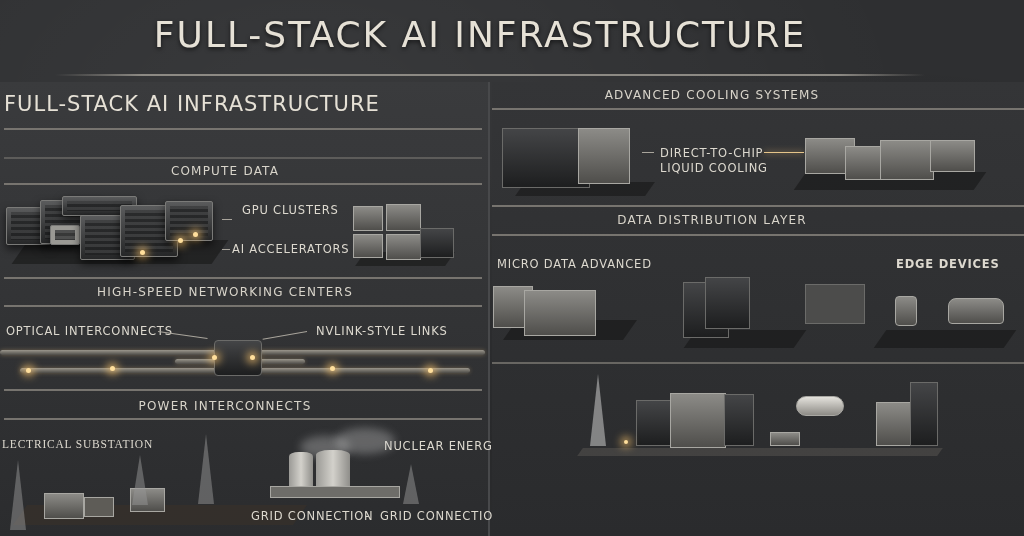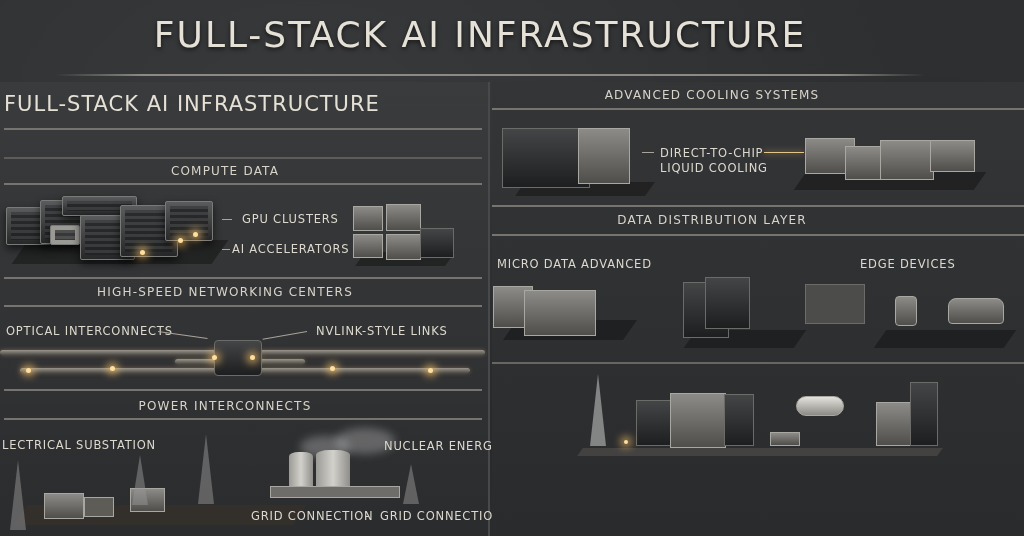--- a/index.html
+++ b/index.html
@@ -82,21 +82,21 @@
   <div class="rack" style="left:62px;top:196px;width:75px;height:20px;"></div>
   <div class="rack" style="left:50px;top:225px;width:30px;height:20px;background:#9a9994;"></div>
   <div class="rack" style="left:80px;top:215px;width:55px;height:45px;"></div>
   <div class="rack" style="left:120px;top:205px;width:58px;height:52px;"></div>
   <div class="rack" style="left:165px;top:201px;width:48px;height:40px;"></div>
   <div class="glow" style="left:140px;top:250px;"></div>
   <div class="glow" style="left:178px;top:238px;"></div>
   <div class="glow" style="left:193px;top:232px;"></div>
 </div>
 <div class="leader" style="left:222px;top:219px;width:10px;"></div>
-<div class="callout" style="left:242px;top:212px;text-align:center;">GPU CLUSTERS</div>
+<div class="callout" style="left:242px;top:203px;text-align:center;">GPU CLUSTERS</div>
 <div class="leader" style="left:222px;top:249px;width:8px;"></div>
 <div class="callout" style="left:232px;top:242px;">AI ACCELERATORS</div>
 <div class="illus">
   <div class="floor" style="left:360px;top:252px;width:90px;height:14px;"></div>
   <div class="box" style="left:353px;top:206px;width:30px;height:25px;"></div>
   <div class="box" style="left:386px;top:204px;width:35px;height:27px;"></div>
   <div class="box" style="left:353px;top:234px;width:30px;height:24px;"></div>
   <div class="box" style="left:386px;top:234px;width:35px;height:26px;"></div>
   <div class="dark-box" style="left:420px;top:228px;width:34px;height:30px;"></div>
 </div>
@@ -122,21 +122,21 @@
   <div class="glow" style="left:26px;top:368px;"></div>
   <div class="glow" style="left:110px;top:366px;"></div>
   <div class="glow" style="left:330px;top:366px;"></div>
   <div class="glow" style="left:428px;top:368px;"></div>
 </div>
 
 <div class="rule" style="left:4px;top:389px;width:478px;"></div>
 <div class="section-label" style="left:0;top:399px;width:450px;">POWER INTERCONNECTS</div>
 <div class="rule" style="left:4px;top:418px;width:478px;"></div>
 
-<div class="callout" style="left:2px;top:438px;">LECTRICAL SUBSTATION</div>
+<div class="callout" style="left:2px;top:438px;font-family:Liberation Serif, serif;">LECTRICAL SUBSTATION</div>
 <div class="callout" style="left:384px;top:439px;">NUCLEAR ENERGY</div>
 
 <div class="illus">
   <div class="floor" style="left:20px;top:505px;width:280px;height:20px;background:rgba(60,50,40,0.5);"></div>
   <div class="box" style="left:44px;top:493px;width:40px;height:26px;"></div>
   <div class="box" style="left:84px;top:497px;width:30px;height:20px;background:#5e5c57;"></div>
   <div class="box" style="left:130px;top:488px;width:35px;height:24px;"></div>
   <div class="tower" style="left:10px;top:460px;border-bottom-height:40px;"></div>
   <div class="tower" style="left:198px;top:434px;"></div>
   <div class="tower" style="left:132px;top:455px;border-bottom-width:50px;"></div>
@@ -171,21 +171,21 @@
   <div class="box" style="left:845px;top:146px;width:48px;height:34px;"></div>
   <div class="box" style="left:880px;top:140px;width:54px;height:40px;"></div>
   <div class="box" style="left:930px;top:140px;width:45px;height:32px;"></div>
 </div>
 
 <div class="rule" style="left:492px;top:205px;width:532px;"></div>
 <div class="section-label" style="left:492px;top:213px;width:440px;">DATA DISTRIBUTION LAYER</div>
 <div class="rule" style="left:492px;top:234px;width:532px;"></div>
 
 <div class="callout" style="left:497px;top:257px;">MICRO DATA ADVANCED</div>
-<div class="callout" style="left:860px;top:257px;">EDGE DEVICES</div>
+<div class="callout" style="left:896px;top:257px;font-weight:bold;">EDGE DEVICES</div>
 
 <div class="illus">
   <div class="floor" style="left:510px;top:320px;width:120px;height:20px;"></div>
   <div class="box" style="left:493px;top:286px;width:40px;height:42px;"></div>
   <div class="box" style="left:524px;top:290px;width:72px;height:46px;"></div>
   <div class="floor" style="left:690px;top:330px;width:110px;height:18px;"></div>
   <div class="dark-box" style="left:683px;top:282px;width:46px;height:56px;"></div>
   <div class="dark-box" style="left:705px;top:277px;width:45px;height:52px;"></div>
   <div class="dark-box" style="left:805px;top:284px;width:60px;height:40px;background:#4c4c4b;"></div>
   <div class="box" style="left:895px;top:296px;width:22px;height:30px;border-radius:4px;"></div>

